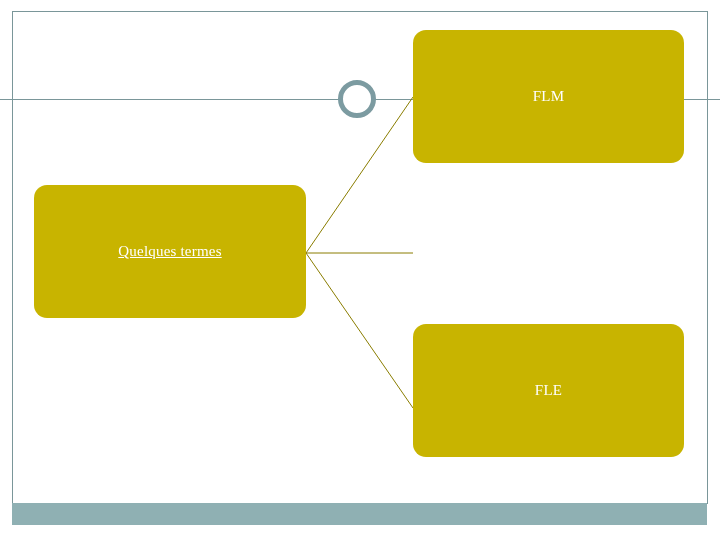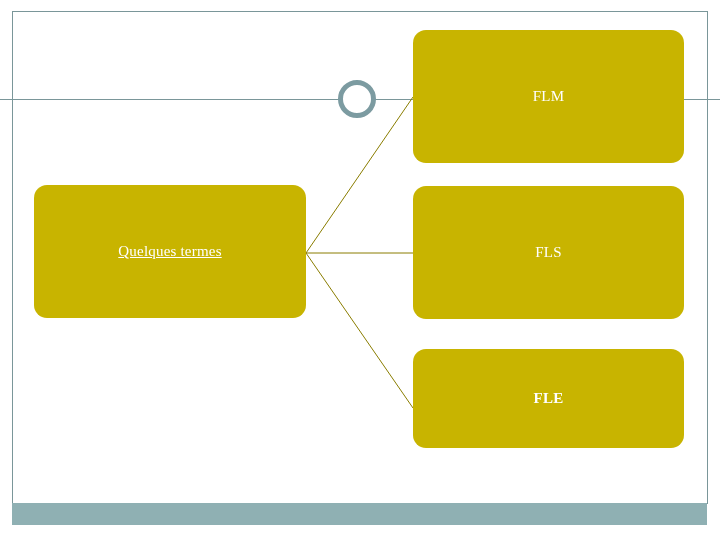--- a/index.html
+++ b/index.html
@@ -105,24 +105,23 @@
     height: 133px;
   }
   .node-fls {
     left: 413px;
     top: 186px;
     width: 271px;
     height: 133px;
   }
   .node-fle {
     left: 413px;
-    top: 349px;
+    top: 324px;
     width: 271px;
-    height: 99px;
-    font-weight: bold;
+    height: 133px;
   }
   .node-label {
     display: block;
     text-align: center;
   }
 </style>
 </head>
 <body>
 
 <div id="slide">
@@ -142,23 +141,20 @@
   </svg>
 
   <div class="node node-root">
     <span class="node-label">Quelques termes</span>
   </div>
 
   <div class="node node-flm">
     <span class="node-label">FLM</span>
   </div>
 
-  <div class="node node-fls">
-    <span class="node-label">FLS</span>
-  </div>
 
   <div class="node node-fle">
     <span class="node-label">FLE</span>
   </div>
 
   <div class="footer-bar"></div>
 
 </div>
 
 </body></html>

